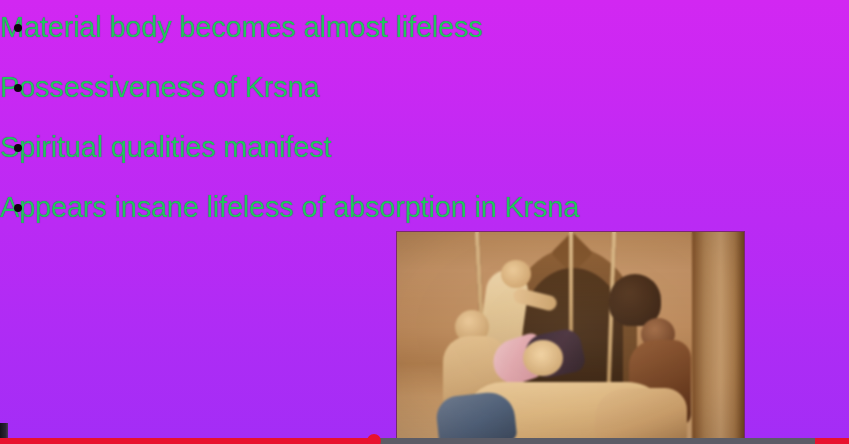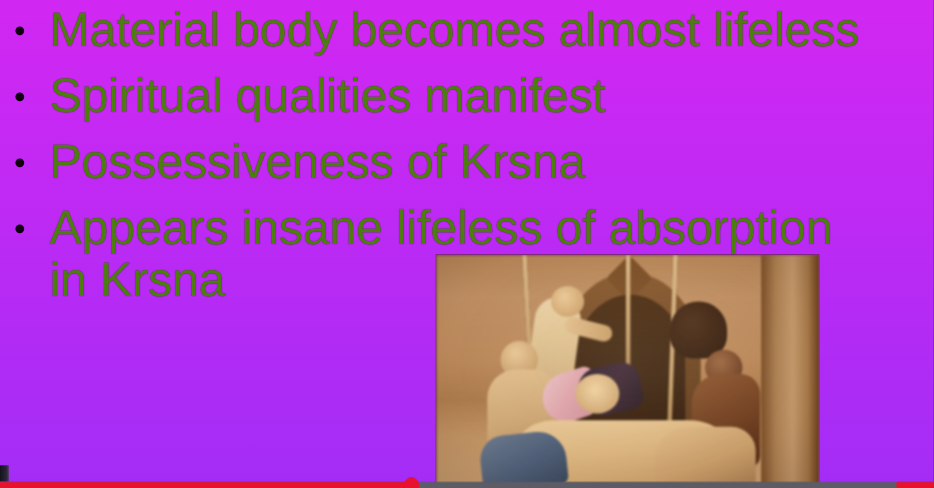--- a/index.html
+++ b/index.html
@@ -32,24 +32,23 @@
     position: absolute;
     left: 0;
     top: 4px;
     width: 800px;
     list-style: none;
     margin: 0;
     padding: 0;
   }
   .bullet-row {
     position: relative;
-    padding-left: 45px;
     margin: 0 0 13px 0;
-    color: #4d7c0f;
-    font-size: 44px;
+    color: #22c55e;
+    font-size: 29px;
     line-height: 47px;
     letter-spacing: -0.2px;
     text-shadow: 0 0 1px rgba(20,0,25,0.55);
   }
   .bullet-row .dot {
     position: absolute;
     left: 14px;
     top: 20px;
     width: 8px;
     height: 8px;
@@ -259,25 +258,25 @@
 
   <div id="slide-bg" style="background: linear-gradient(rgb(210, 39, 242) 0%, rgb(163, 45, 246) 100%);"></div>
 
   <ul id="bullet-list">
     <li class="bullet-row">
       <span class="dot"></span>
       <span>Material body becomes almost lifeless</span>
     </li>
     <li class="bullet-row">
       <span class="dot"></span>
-      <span>Spiritual qualities manifest</span>
+      <span>Possessiveness of Krsna</span>
     </li>
     <li class="bullet-row">
       <span class="dot"></span>
-      <span>Possessiveness of Krsna</span>
+      <span>Spiritual qualities manifest</span>
     </li>
     <li class="bullet-row wrap-row">
       <span class="dot"></span>
       <span>Appears insane lifeless of absorption in Krsna</span>
     </li>
   </ul>
 
   <div id="slide-picture">
     <div class="pic-layer wall"></div>
     <div class="col col-left"></div>

